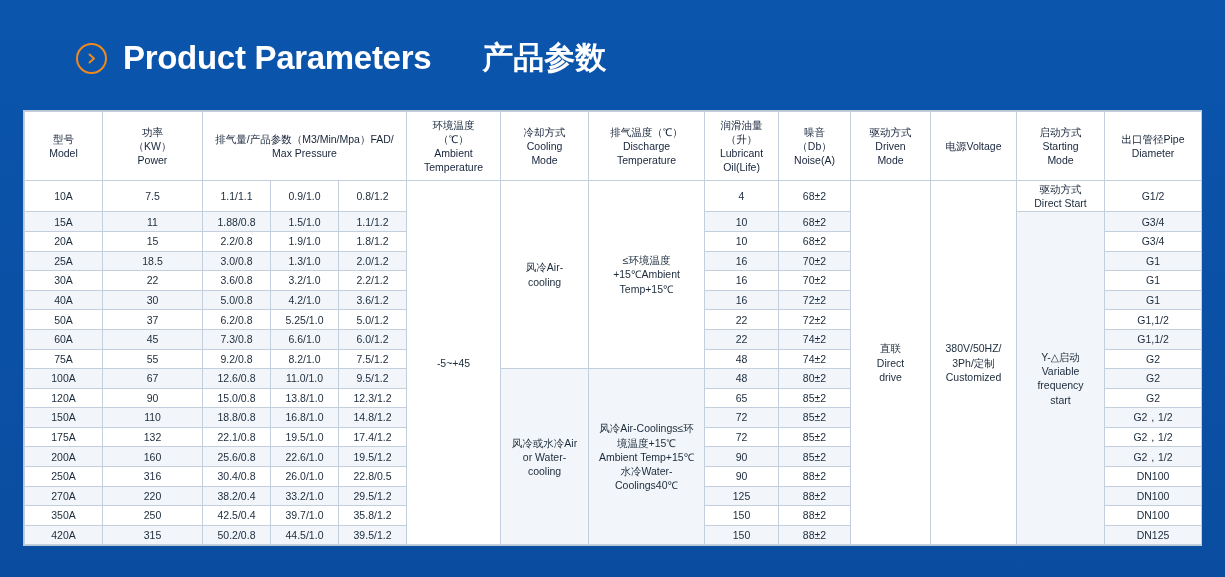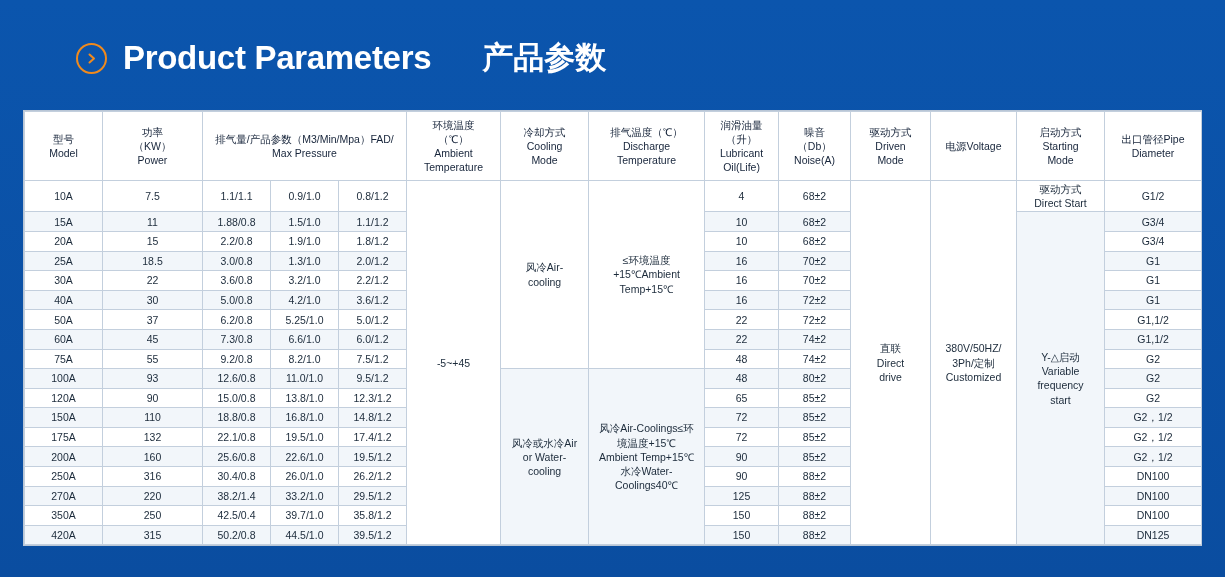--- a/index.html
+++ b/index.html
@@ -308,21 +308,21 @@
           <td>9.2/0.8</td>
           <td>8.2/1.0</td>
           <td>7.5/1.2</td>
           <td>48</td>
           <td>74±2</td>
           <td>G2</td>
         </tr>
 
         <tr>
           <td class="cell-model">100A</td>
-          <td>93</td>
+          <td>67</td>
           <td>12.6/0.8</td>
           <td>11.0/1.0</td>
           <td>9.5/1.2</td>
           <td rowspan="9" class="cell-span">
             <span class="tworow">风冷或水冷Air</span>
             <span class="tworow">or Water-</span>
             <span class="tworow">cooling</span>
           </td>
           <td rowspan="9" class="cell-span">
             <span class="tworow">风冷Air-Coolings≤环</span>
@@ -374,29 +374,29 @@
           <td>19.5/1.2</td>
           <td>90</td>
           <td>85±2</td>
           <td>G2，1/2</td>
         </tr>
         <tr>
           <td class="cell-model">250A</td>
           <td>316</td>
           <td>30.4/0.8</td>
           <td>26.0/1.0</td>
-          <td>26.2/1.2</td>
+          <td>22.8/0.5</td>
           <td>90</td>
           <td>88±2</td>
           <td>DN100</td>
         </tr>
         <tr>
           <td class="cell-model">270A</td>
           <td>220</td>
-          <td>38.2/1.4</td>
+          <td>38.2/0.4</td>
           <td>33.2/1.0</td>
           <td>29.5/1.2</td>
           <td>125</td>
           <td>88±2</td>
           <td>DN100</td>
         </tr>
         <tr>
           <td class="cell-model">350A</td>
           <td>250</td>
           <td>42.5/0.4</td>

